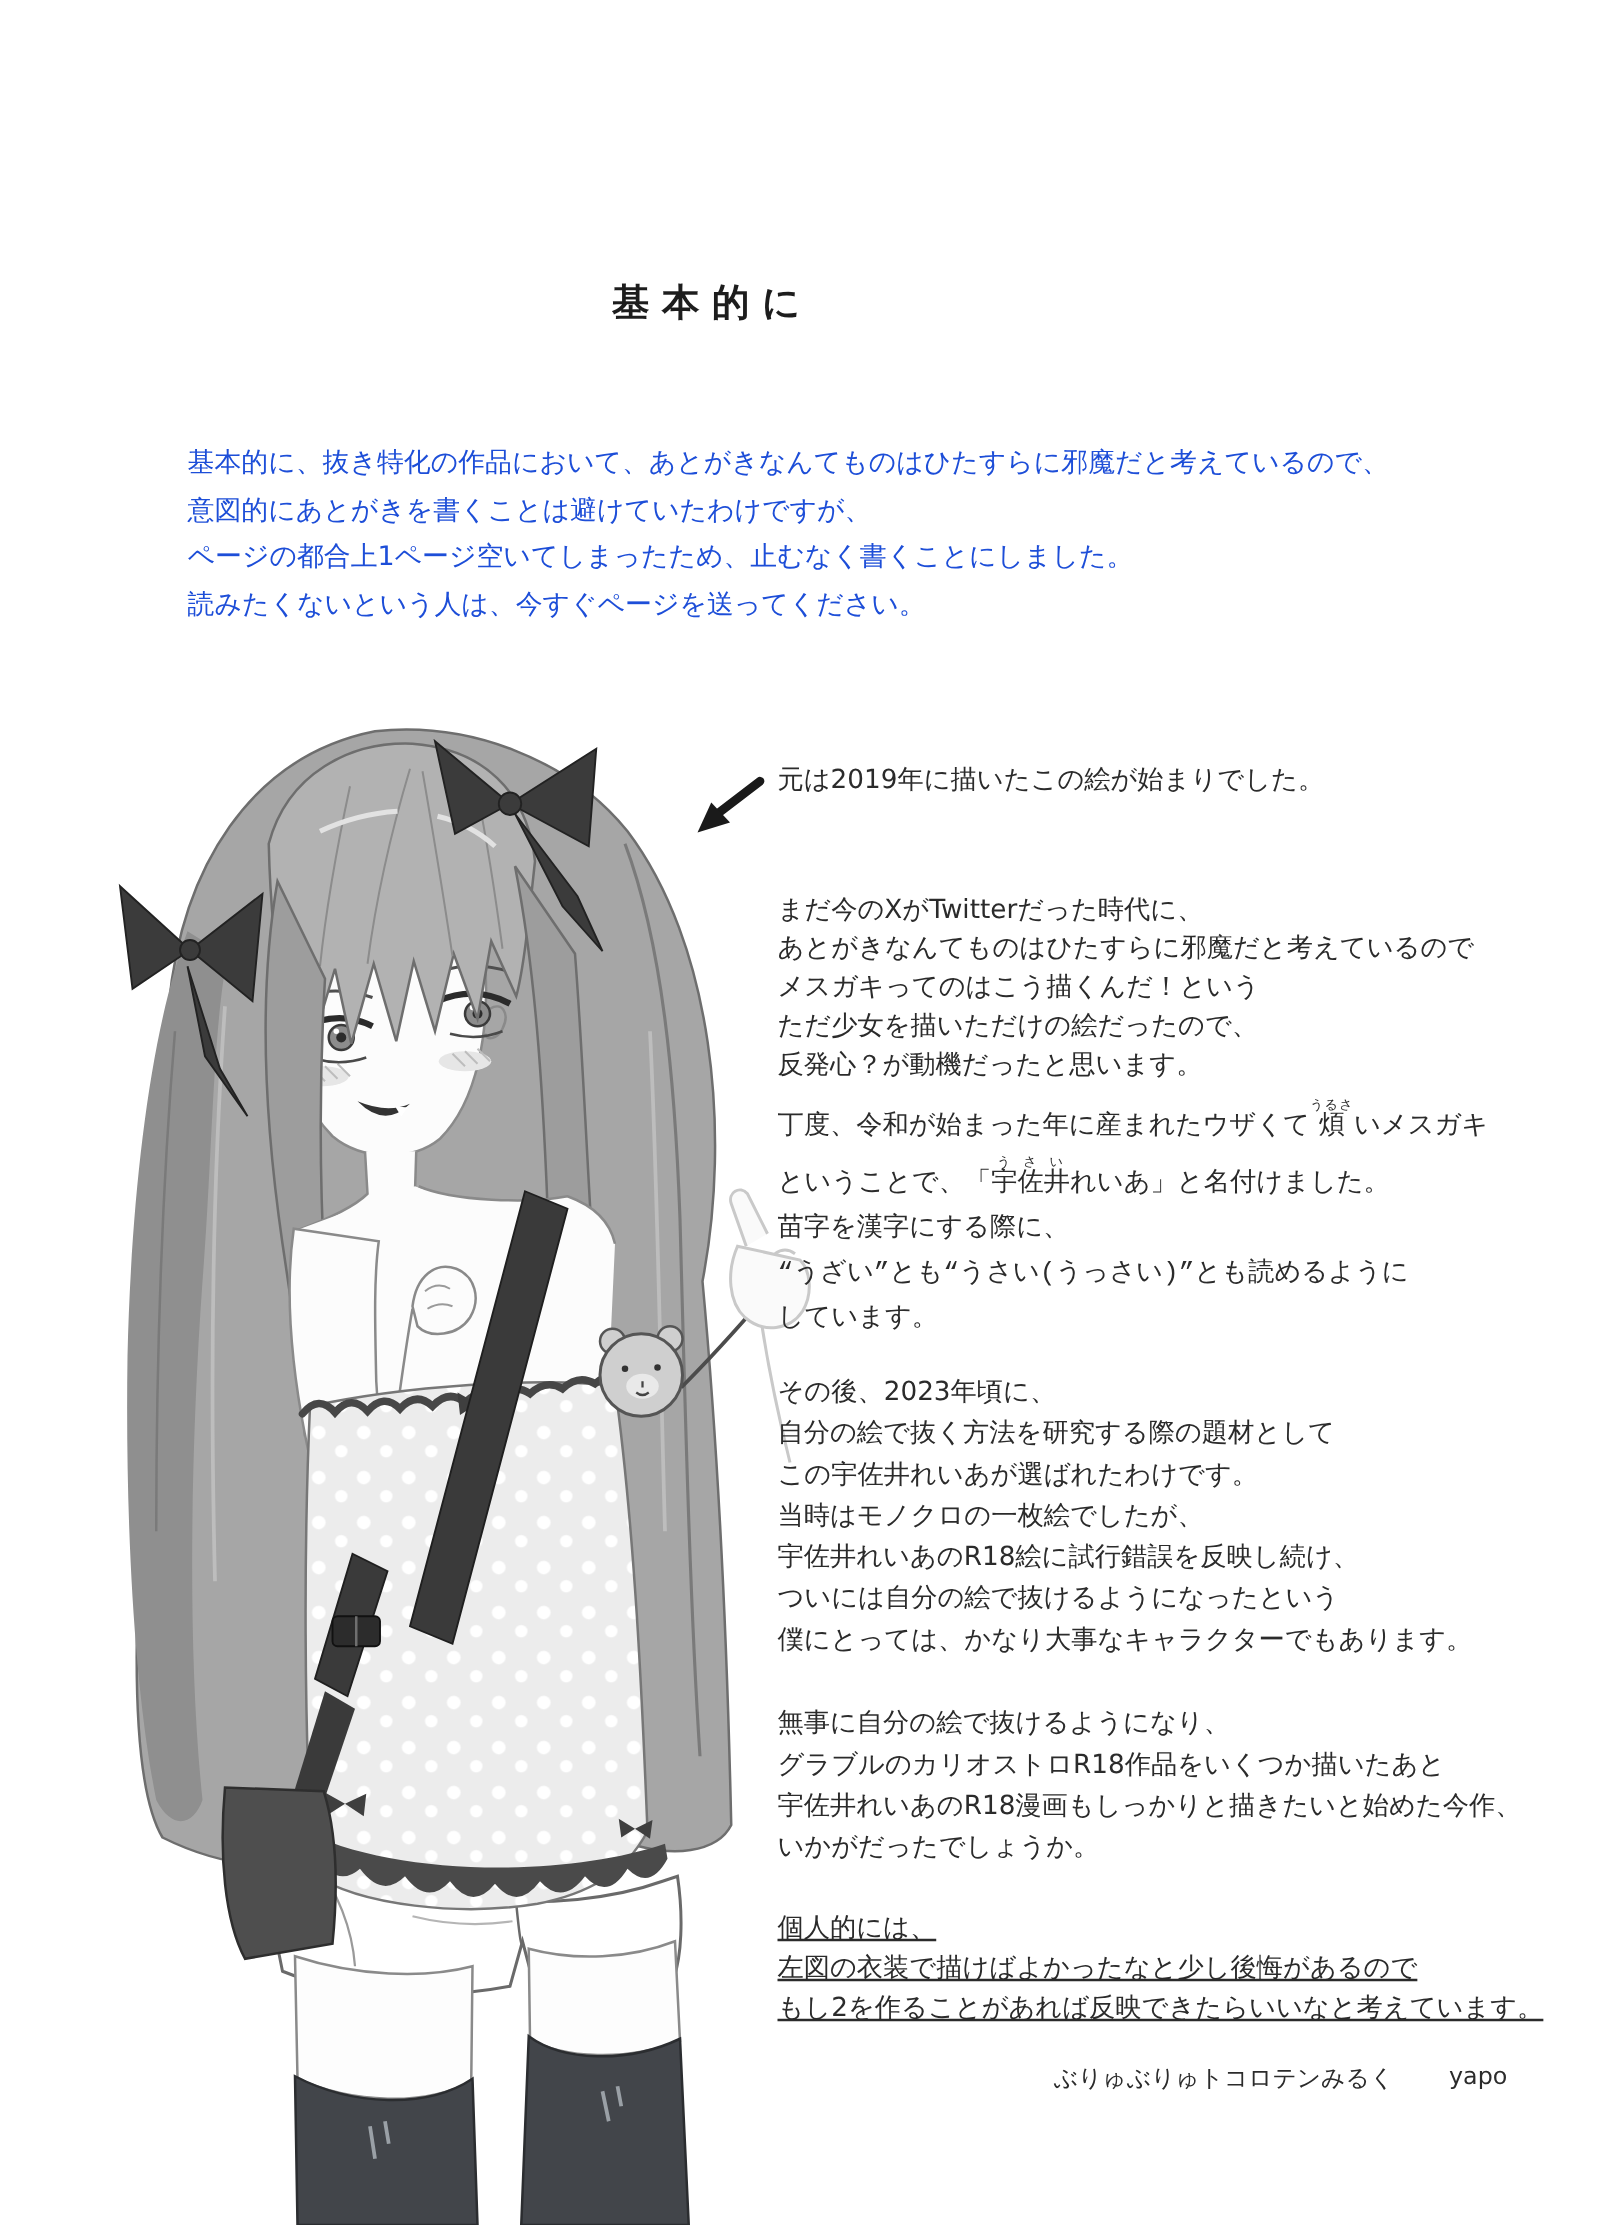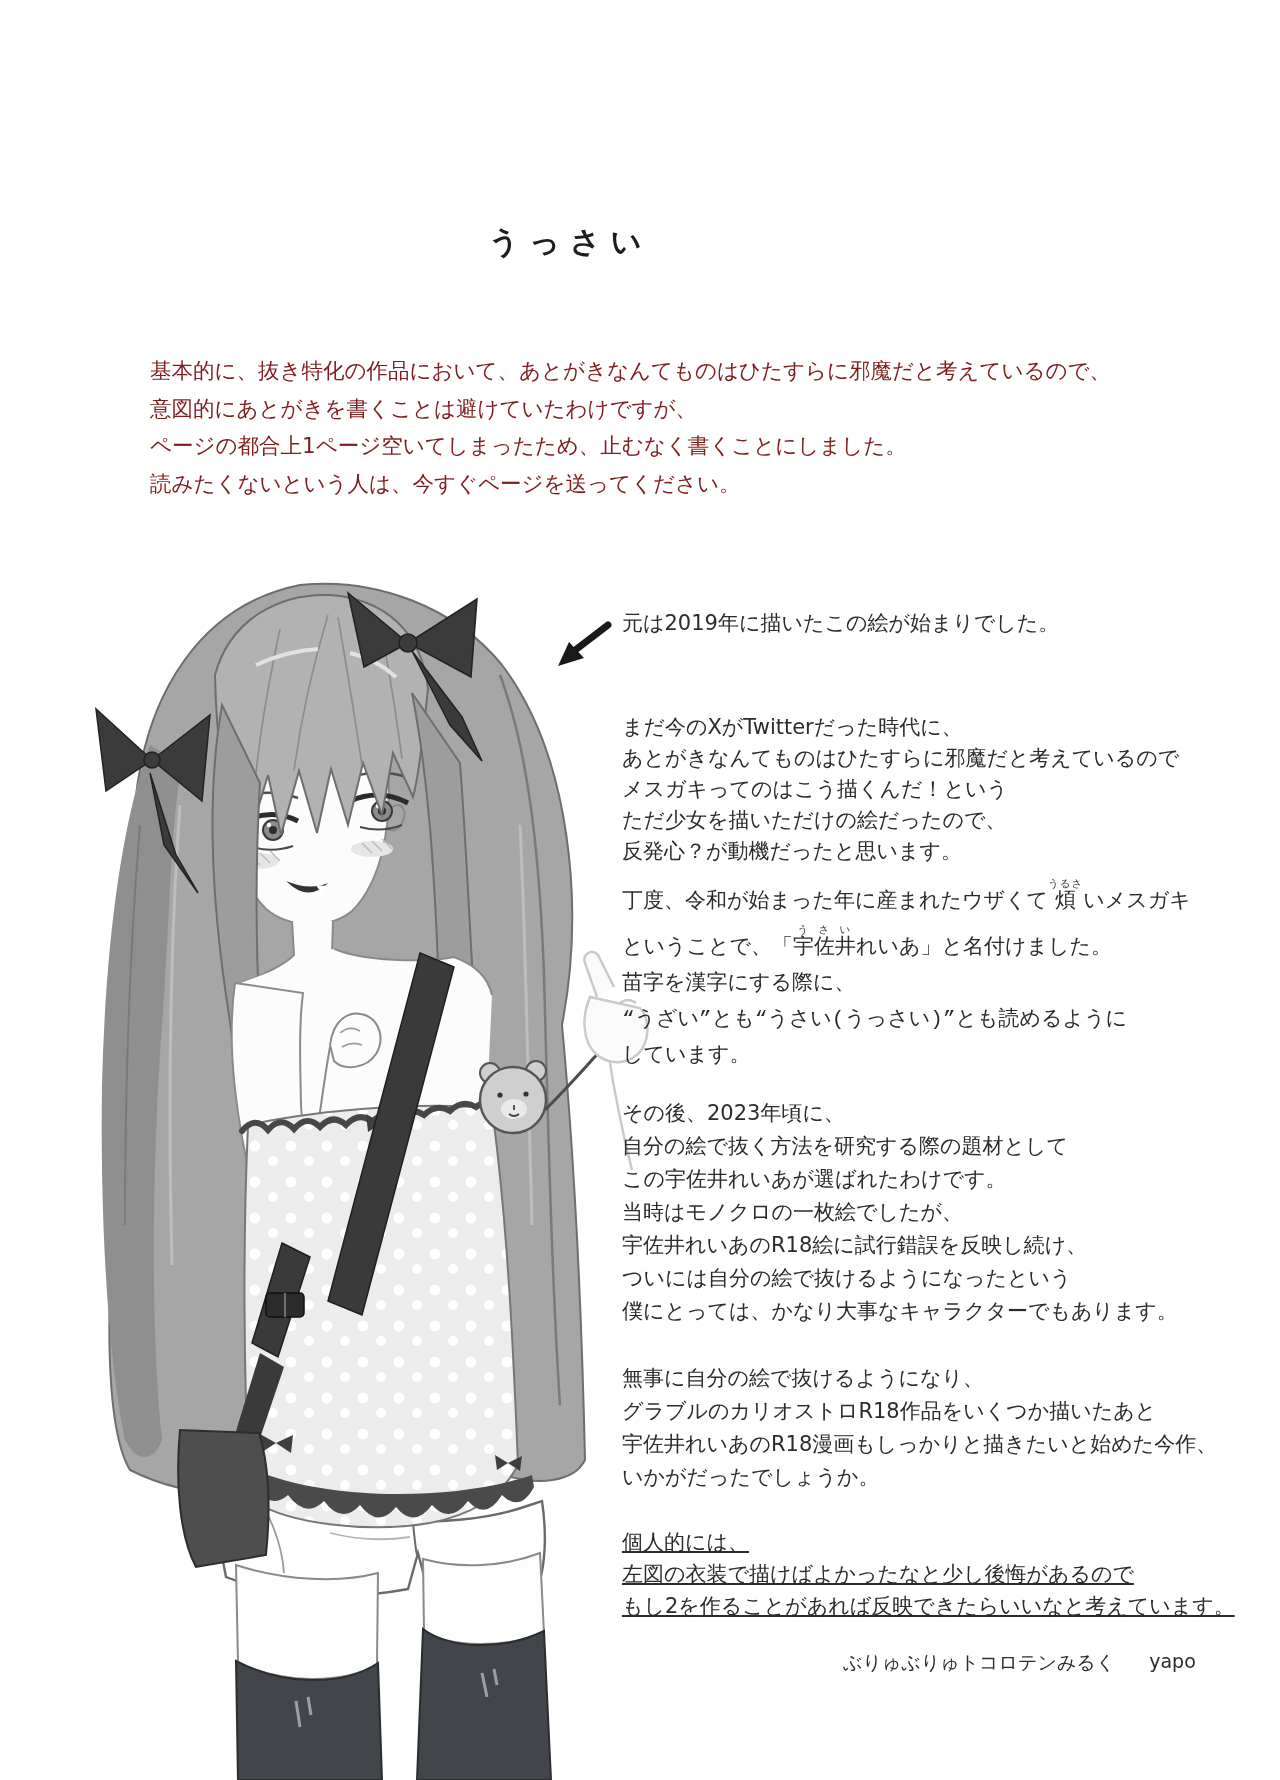--- a/index.html
+++ b/index.html
@@ -6,36 +6,36 @@
   .page{
     position:relative;width:1280px;height:1780px;background:#ffffff;overflow:hidden;
     font-family:"DejaVu Sans",sans-serif;color:#2a2a2a;
   }
   .title{
     position:absolute;top:222px;left:420px;width:300px;text-align:center;
     font-size:30px;font-weight:bold;letter-spacing:10px;color:#1d1d1d;
   }
   .ln{display:block;white-space:nowrap;}
   .intro{
-    position:absolute;left:150px;top:352px;font-size:21.5px;line-height:37.5px;color:#7f1d1d;
+    position:absolute;left:150px;top:352px;font-size:21.5px;line-height:37.5px;color:#1d4ed8;
   }
   .col-block{position:absolute;left:622px;font-size:21px;color:#2b2b2b;}
   .b-origin{top:608px;line-height:30px;}
   .b-twitter{top:712px;line-height:31px;}
   .b-naming{top:872px;line-height:32px;font-family:Liberation Mono, monospace;}
   .b-naming .rubyln{height:46px;display:flex;align-items:flex-end;}
   .b-naming .plain{margin-top:4px;}
   ruby{ruby-position:over;}
   rt{font-size:10.5px;letter-spacing:1px;color:#2a2a2a;}
   .b-research{top:1097px;line-height:33px;}
   .b-works{top:1362px;line-height:33px;}
   .b-personal{top:1526px;line-height:32px;text-decoration:underline;}
   .credit{
     position:absolute;top:1650px;left:843px;font-size:19px;color:#2b2b2b;
-    display:flex;gap:34px;white-space:nowrap;
+    display:flex;gap:44px;white-space:nowrap;
   }
   .illus{position:absolute;left:30px;top:525px;width:620px;height:1255px;}
   .arrow{position:absolute;left:554px;top:618px;width:62px;height:54px;}
 </style>
 </head>
 <body>
 
 <div class="page">
 
   <svg class="illus" viewBox="0 0 620 1255" aria-hidden="true">
@@ -182,21 +182,21 @@
         <path d="M 452 1148 l 5 24 M 464 1144 l 3 16"></path>
       </g>
     </g>
   </svg>
 
   <svg class="arrow" viewBox="0 0 62 54" aria-hidden="true">
     <path d="M 54 7 L 20 33" stroke="#1a1a1a" stroke-width="7" stroke-linecap="round" fill="none"></path>
     <polygon points="4,48 30,40 15,24" fill="#1a1a1a"></polygon>
   </svg>
 
-  <div class="title">うっさい</div>
+  <div class="title">基本的に</div>
 
   <div class="intro">
     <span class="ln">基本的に、抜き特化の作品において、あとがきなんてものはひたすらに邪魔だと考えているので、</span>
     <span class="ln">意図的にあとがきを書くことは避けていたわけですが、</span>
     <span class="ln">ページの都合上1ページ空いてしまったため、止むなく書くことにしました。</span>
     <span class="ln">読みたくないという人は、今すぐページを送ってください。</span>
   </div>
 
   <div class="col-block b-origin">
     <span class="ln">元は2019年に描いたこの絵が始まりでした。</span>

